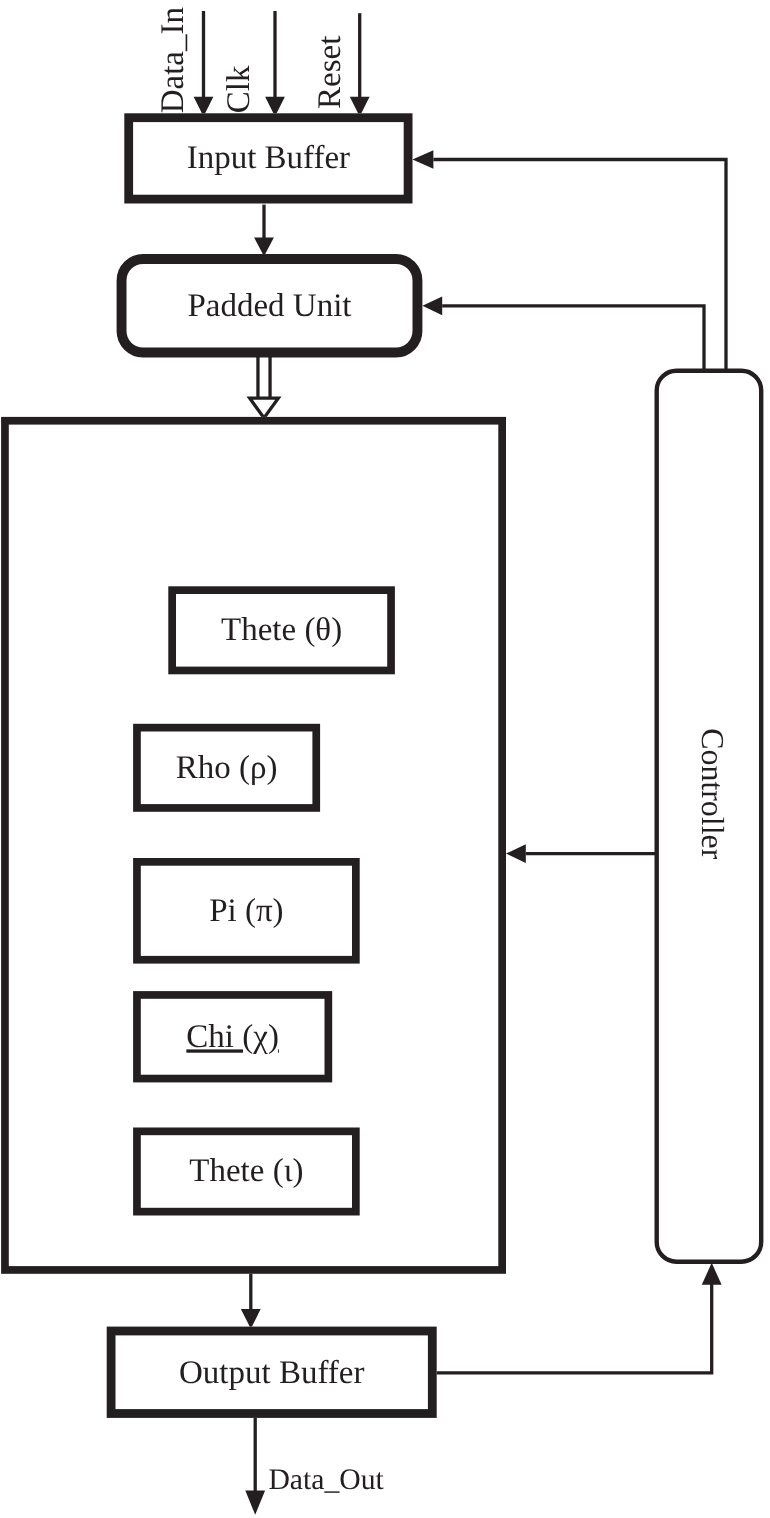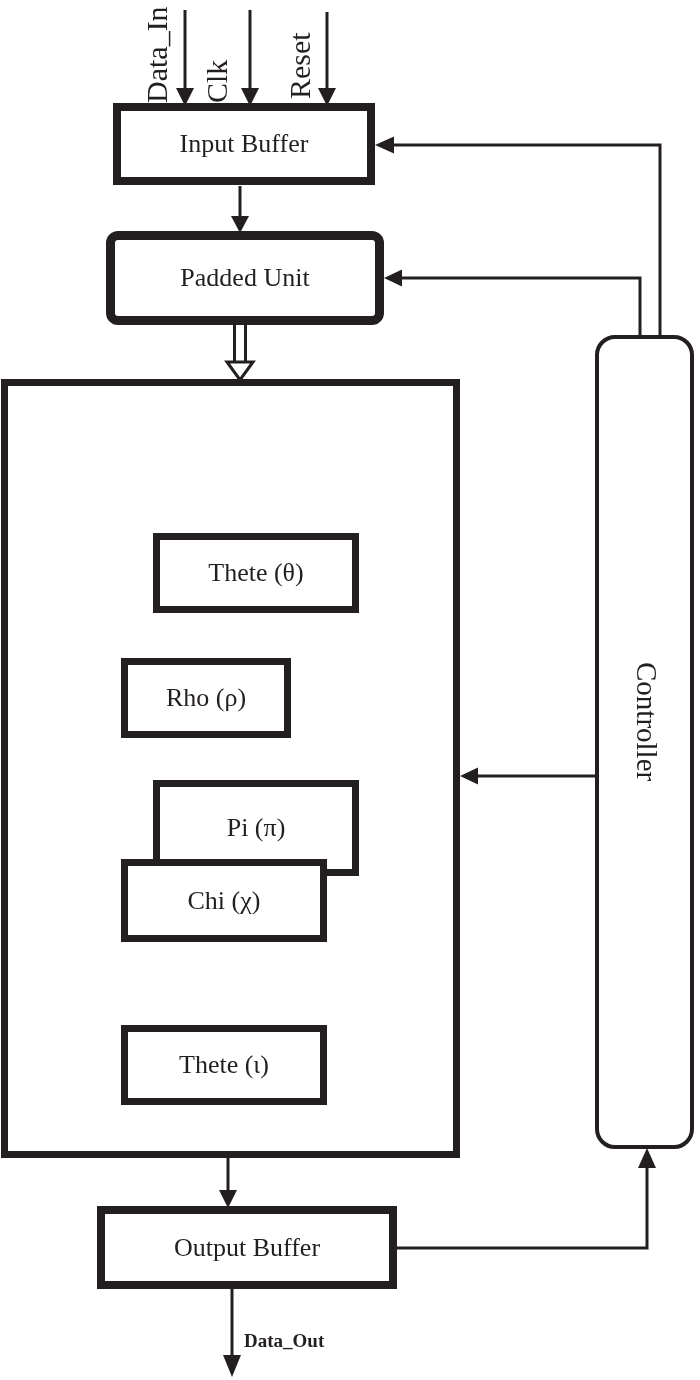--- a/index.html
+++ b/index.html
@@ -9,30 +9,30 @@
     background:#ffffff;
     font-family:"Liberation Serif","DejaVu Serif",serif;
     color:#231f20;
     overflow:hidden;
   }
   #wires{position:absolute;left:0;top:0;width:700px;height:1380px;}
   .blk{
     position:absolute;box-sizing:border-box;
     background:#ffffff;border:8px solid #231f20;
     display:flex;align-items:center;justify-content:center;
-    font-size:26px;line-height:1;white-space:nowrap;
+    font-size:30px;line-height:1;white-space:nowrap;
   }
-  .rounded{border-radius:12px;}
+  .rounded{border-radius:24px;}
   .vlabel{
     position:absolute;font-size:30px;line-height:32px;white-space:nowrap;
     transform-origin:0 0;
   }
   .up{transform:rotate(-90deg);}      
   .down{transform:rotate(90deg);}     
-  .slabel{position:absolute;font-size:19px;line-height:1.1;white-space:nowrap;font-weight:bold;}
+  .slabel{position:absolute;font-size:27px;line-height:1.1;white-space:nowrap;}
   #keccak-title{
     position:absolute;left:1px;top:412px;width:445px;
     text-align:center;font-weight:bold;font-size:30px;
   }
   #keccak-box{border-width:7px;z-index:1;}
   .inner{z-index:2;border-width:7px;}
   #controller-box{border-width:4px;border-radius:20px;}
 </style>
 </head>
 <body>
@@ -140,24 +140,24 @@
 
   <div class="blk" id="keccak-box" style="left:1px;top:379px;width:459px;height:779px;"></div>
   <div id="keccak-title">KECCAK Round</div>
 
   <div class="blk inner" style="left:121px;top:533px;width:206px;height:80px;margin-left:32px;">
     <span>Thete (θ)</span>
   </div>
   <div class="blk inner" style="left:121px;top:658px;width:170px;height:80px;">
     <span>Rho (ρ)</span>
   </div>
-  <div class="blk inner" style="left:121px;top:780px;width:206px;height:96px;margin-left:32px;">
+  <div class="blk inner" style="left:121px;top:780px;width:206px;height:96px;">
     <span>Pi (π)</span>
   </div>
-  <div class="blk inner" style="left:121px;top:859px;width:206px;height:83px;">
+  <div class="blk inner" style="left:121px;top:901px;width:181px;height:83px;text-decoration:underline;">
     <span>Chi (χ)</span>
   </div>
   <div class="blk inner" style="left:121px;top:1025px;width:206px;height:80px;">
     <span>Thete (ι)</span>
   </div>
 
   <div class="blk" style="left:97px;top:1206px;width:300px;height:83px;">
     <span>Output Buffer</span>
   </div>
 

